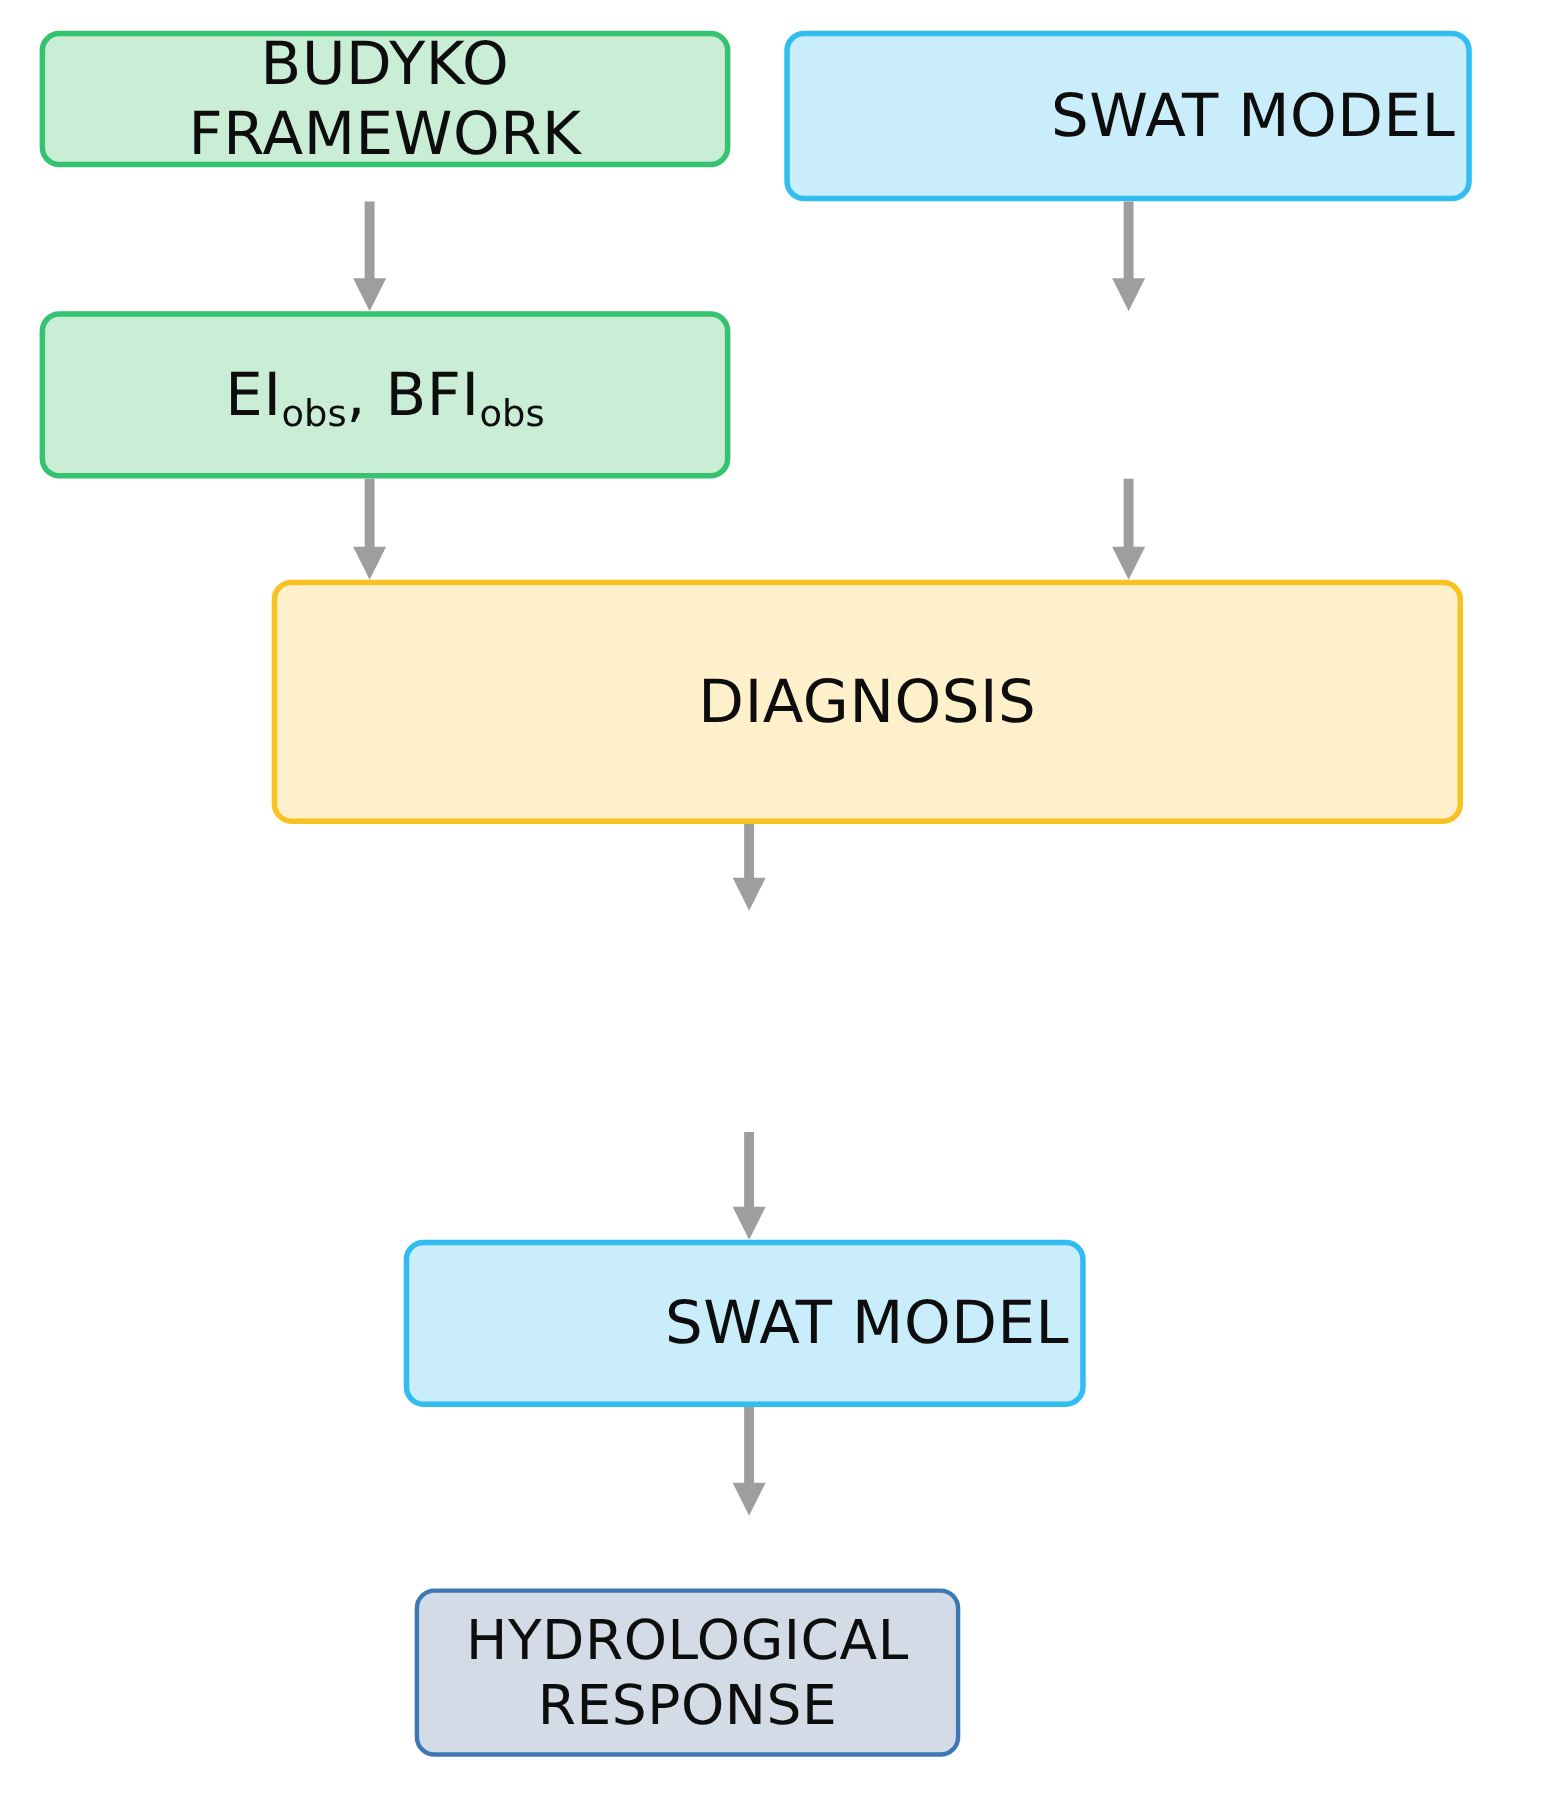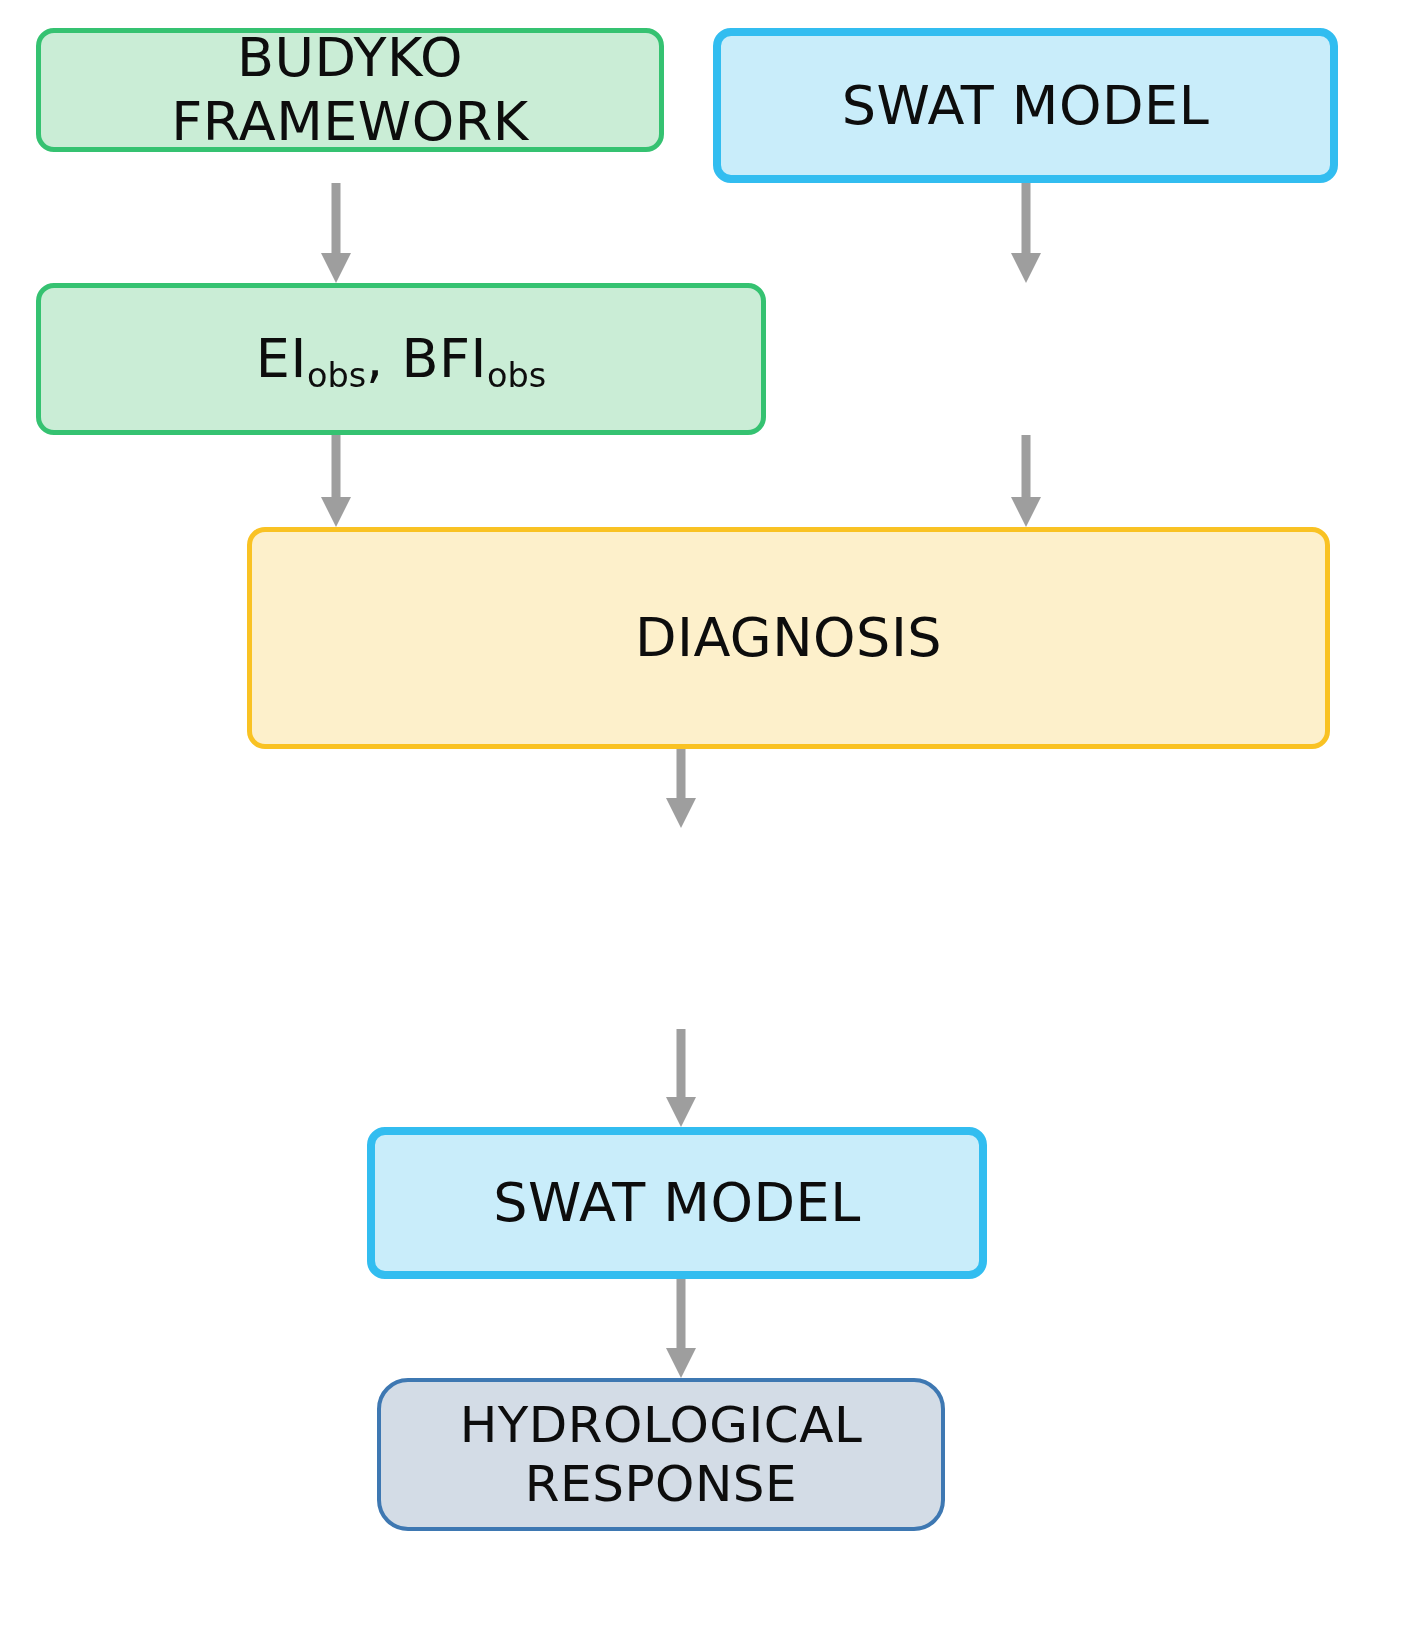--- a/index.html
+++ b/index.html
@@ -33,21 +33,21 @@
     letter-spacing: 0.5px;
     user-select: none;
   }
   .node .label {
     display: block;
     padding: 0 10px;
     white-space: pre-line;
   }
   
   .n-green  { background: #caedd6; border: 5px solid #35c271; }
-  .n-blue   { background: #c9edfa; border: 8px solid #0c4a6e; }
+  .n-blue   { background: #c9edfa; border: 5px solid #0c4a6e; justify-content: flex-end; }
   .n-yellow { background: #fdf0cb; border: 5px solid #f9c223; }
   .n-red    { background: #fccbcd; border: 5px solid #fb2427; }
   .n-gray   { background: #d3dce6; border: 4px solid #3e78b2; }
 
   .arrow {
     position: absolute;
   }
   .arrow svg { display: block; }
   sub {
     font-size: 0.62em;
@@ -62,30 +62,30 @@
 <body>
 
 <div id="flowchart">
     <div class="node n-green" style="left: 36px; top: 28px; width: 628px; height: 124px; font-size: 54px; background: rgb(202, 237, 214); border-color: rgb(53, 194, 113);">
       <span class="label">BUDYKO
 FRAMEWORK</span>
     </div>
     <div class="node n-blue" style="left: 713px; top: 28px; width: 625px; height: 155px; font-size: 54px; background: rgb(201, 237, 250); border-color: rgb(50, 189, 240);">
       <span class="label">SWAT MODEL</span>
     </div>
-    <div class="node n-green" style="left: 36px; top: 283px; width: 730px; height: 152px; font-size: 54px; background: rgb(202, 237, 214); border-color: rgb(53, 194, 113);">
+    <div class="node n-green" style="left: 36px; top: 283px; width: 628px; height: 152px; font-size: 54px; background: rgb(202, 237, 214); border-color: rgb(53, 194, 113);">
       <span class="label">EI<sub>obs</sub>, BFI<sub>obs</sub></span>
     </div>
     <div class="node n-yellow" style="left: 247px; top: 527px; width: 1083px; height: 222px; font-size: 54px; background: rgb(253, 240, 203); border-color: rgb(249, 194, 35);">
       <span class="label">DIAGNOSIS</span>
     </div>
     <div class="node n-blue" style="left: 367px; top: 1127px; width: 620px; height: 152px; font-size: 54px; background: rgb(201, 237, 250); border-color: rgb(50, 189, 240);">
       <span class="label">SWAT MODEL</span>
     </div>
-    <div class="node n-gray" style="left: 377px; top: 1378px; width: 568px; height: 153px; font-size: 50px; background: rgb(211, 220, 230); border-color: rgb(62, 120, 178); border-radius: 31px;">
+    <div class="node n-gray" style="left: 377px; top: 1444px; width: 496px; height: 153px; font-size: 50px; background: rgb(211, 220, 230); border-color: rgb(62, 120, 178);">
       <span class="label">HYDROLOGICAL
 RESPONSE</span>
     </div>
     <div class="arrow" style="left: 319px; top: 183px; width: 34px; height: 100px;">
       <svg width="34" height="100" viewBox="0 0 34 100">
         <rect x="12.5" y="0" width="9" height="72" fill="#9e9e9e"></rect>
         <polygon points="2,70 32,70 17,100" fill="#9e9e9e"></polygon>
       </svg>
     </div>
     <div class="arrow" style="left: 1009px; top: 183px; width: 34px; height: 100px;">

